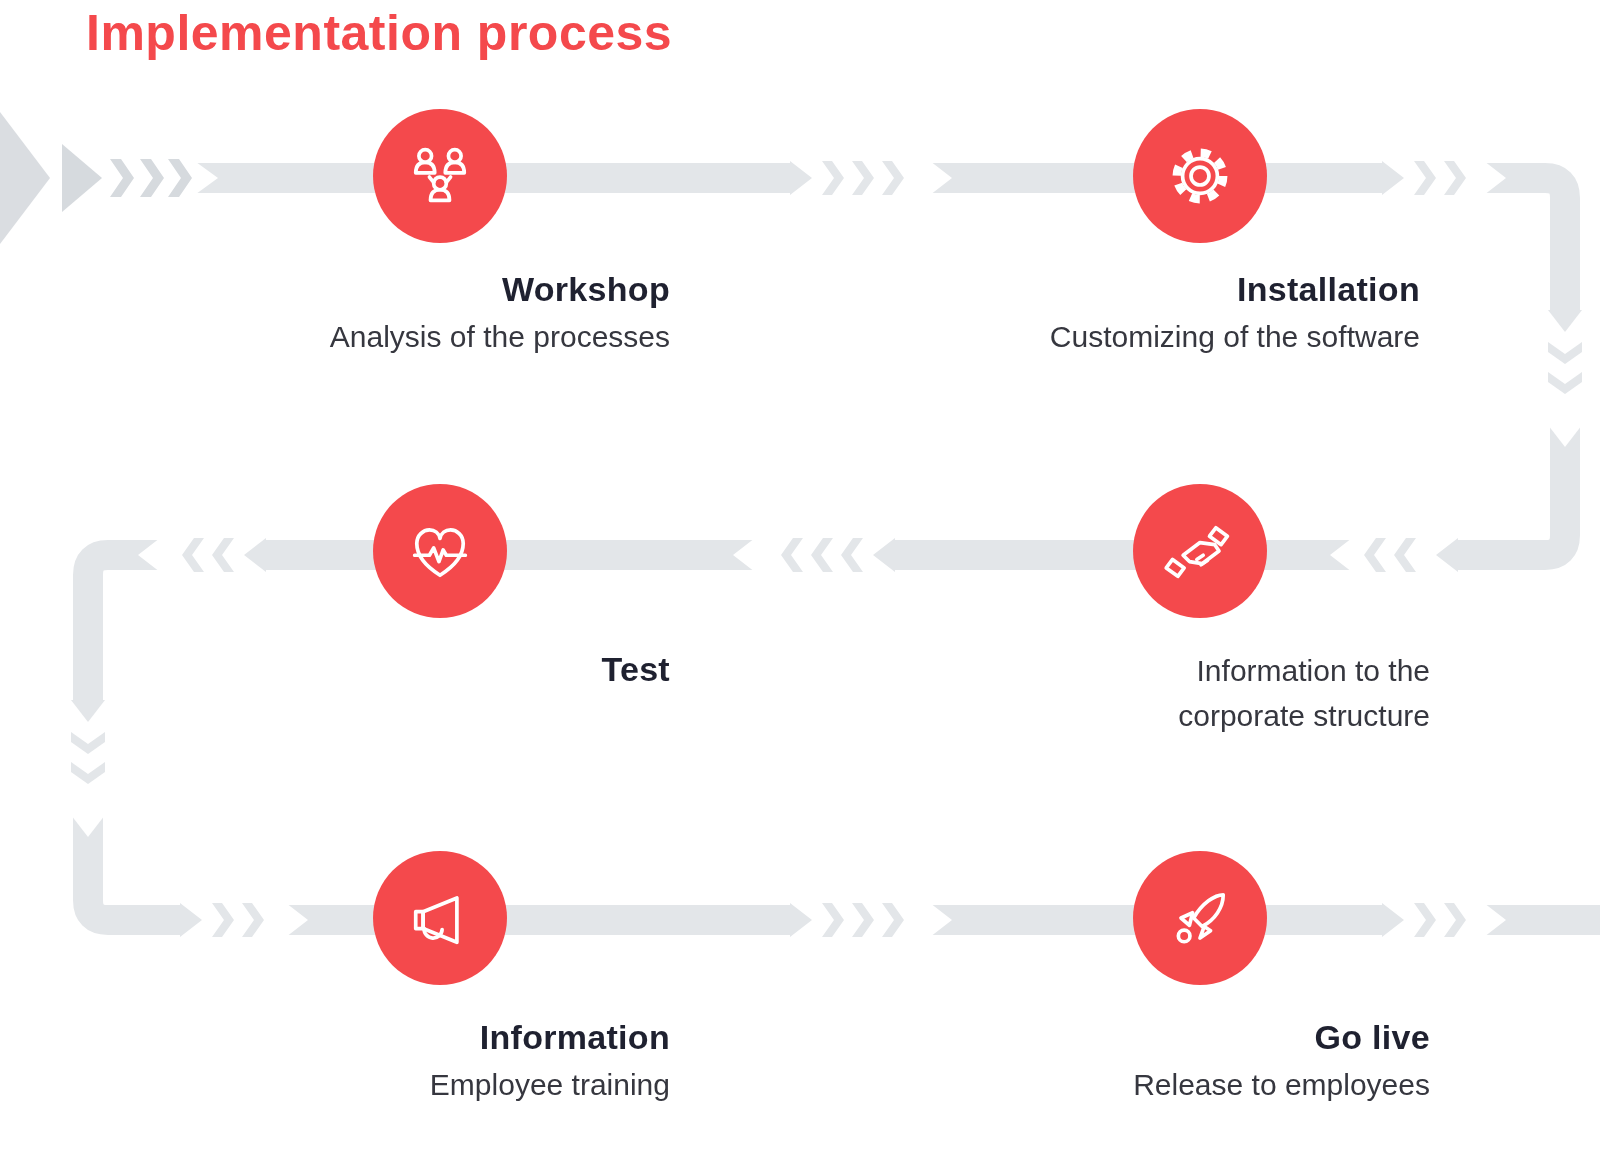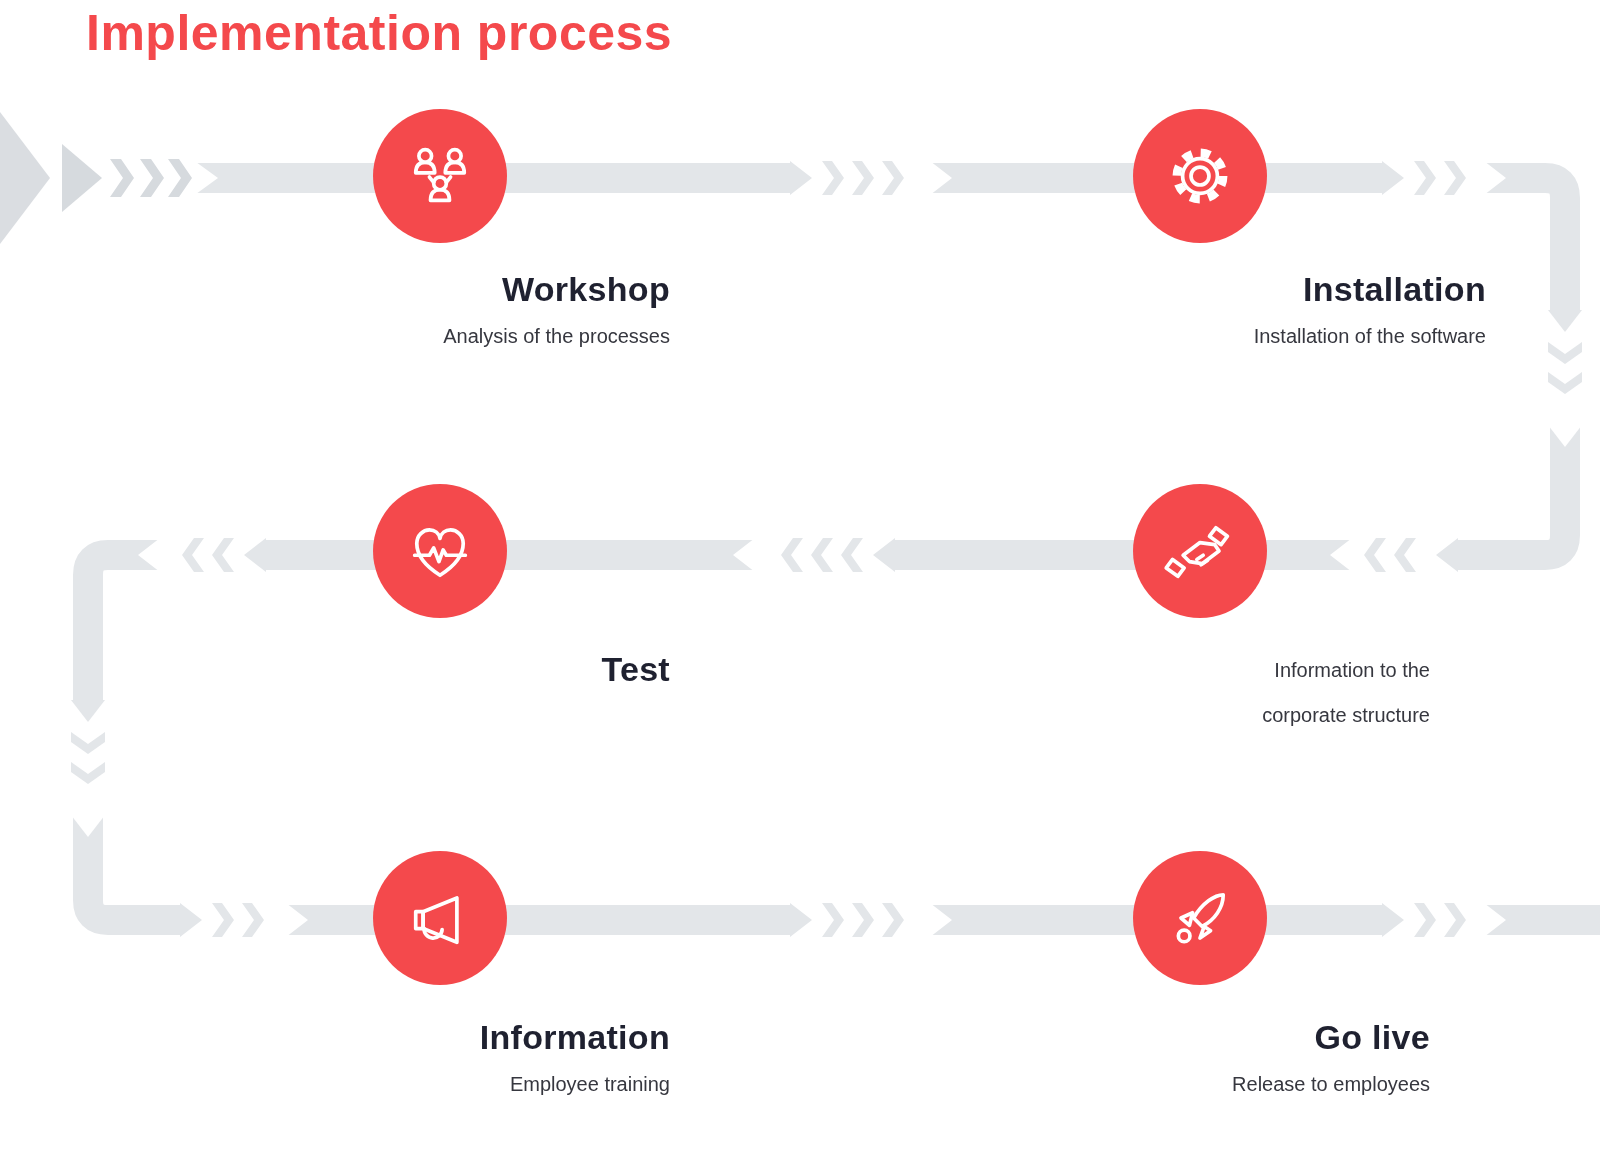--- a/index.html
+++ b/index.html
@@ -18,21 +18,21 @@
   .edge-fill  { fill:#DADDE1; }
 
   .circle { position:absolute; width:134px; height:134px; border-radius:50%;
             background:#F4494C; display:flex; align-items:center; justify-content:center; }
   .icon-svg { stroke:#ffffff; fill:none; stroke-width:3.5;
               stroke-linecap:round; stroke-linejoin:round; }
 
   .step-text { position:absolute; width:460px; text-align:right; }
   .step-heading { font-size:34px; line-height:42px; font-weight:700;
                   color:#1F2130; letter-spacing:0.3px; margin-bottom:4px; }
-  .step-desc { font-size:20px; line-height:45px; color:#36373F; }
+  .step-desc { font-size:30px; line-height:45px; color:#36373F; }
 </style>
 </head>
 <body>
 
 <div class="canvas">
 
   <svg class="connector-svg" width="1600" height="1156" viewBox="0 0 1600 1156">
 
     <path d="M196 178 H1545 Q1565 178 1565 198 V535 Q1565 555 1545 555 H108 Q88 555 88 575 V900 Q88 920 108 920 H1600" fill="none" stroke="#E3E6E9" stroke-width="30"></path>
 
@@ -184,24 +184,24 @@
     </svg>
   </div>
 
   <div class="step-text" style="left:210px; top:268px">
     <div class="step-heading">Workshop</div>
     <div class="step-desc">
       <div>Analysis of the processes</div>
     </div>
   </div>
 
-  <div class="step-text" style="left:1026px; top:268px">
+  <div class="step-text" style="left:960px; top:268px">
     <div class="step-heading">Installation</div>
     <div class="step-desc">
-      <div>Installation of the software</div>
+      <div>Customizing of the software</div>
     </div>
   </div>
 
   <div class="step-text" style="left:210px; top:648px">
     <div class="step-heading">Test</div>
   </div>
 
   <div class="step-text" style="left:970px; top:648px">
     <div class="step-desc">
       <div>Information to the</div>

